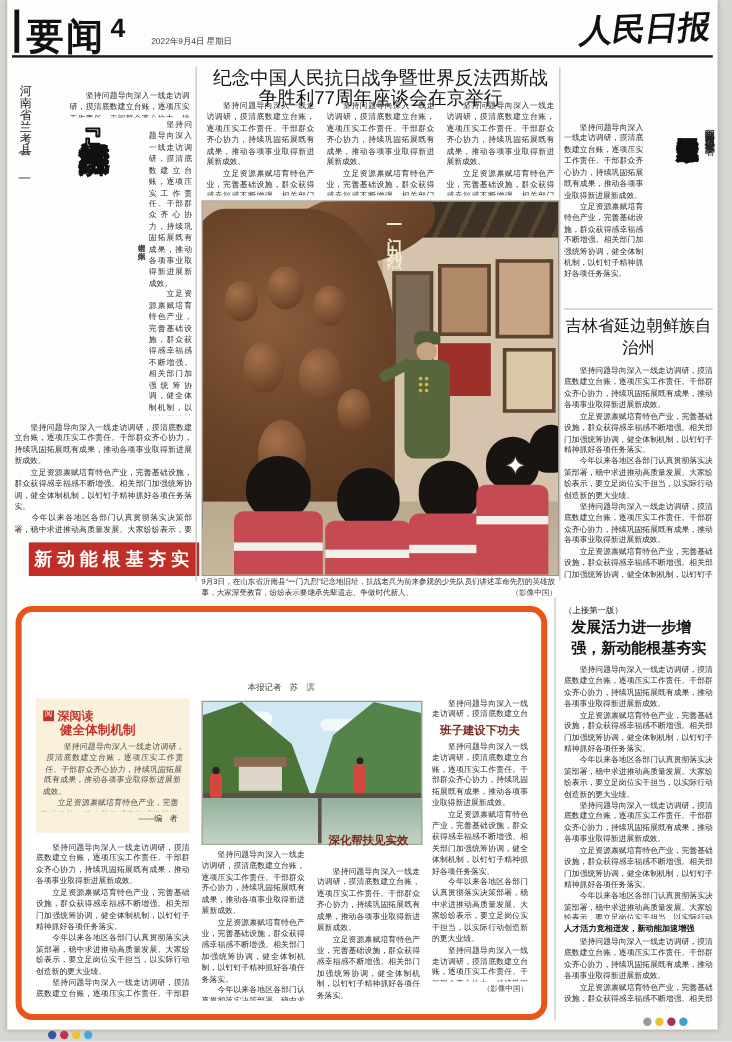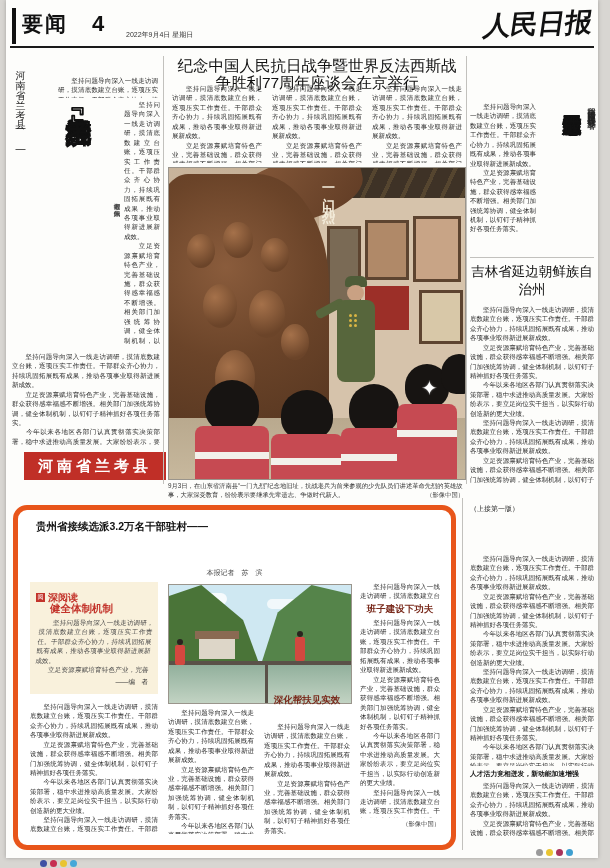--- a/index.html
+++ b/index.html
@@ -4,21 +4,21 @@
 <style>
   html,body{margin:0;padding:0;}
   body{width:610px;height:868px;background:#d8d6d2;font-family:"Liberation Sans",sans-serif;position:relative;overflow:hidden;}
   .stage{position:absolute;left:0;top:0;width:610px;height:868px;}
   .page{position:absolute;left:6px;top:0;width:592px;height:858px;background:#fdfdfb;box-shadow:0 0 4px rgba(0,0,0,.25);}
   .abs{position:absolute;}
   .vert{writing-mode:vertical-rl;text-orientation:upright;}
   .greek{font-size:6.5px;line-height:1.45;color:#2b2b2b;text-align:justify;white-space:pre-wrap;overflow:hidden;word-break:break-all;}
   .rule{background:#1a1a1a;}
   .divider{background:#c2c1bd;}
-  .sec-label{font-size:21px;font-weight:bold;color:#111;letter-spacing:2px;}
+  .sec-label{font-size:31px;font-weight:bold;color:#111;letter-spacing:2px;}
   .page-num{font-size:22px;font-weight:bold;color:#111;}
   .date-line{font-size:7px;color:#333;}
   .masthead{font-family:"DejaVu Serif",serif;font-size:27px;font-weight:bold;color:#111;transform:skewX(-10deg) rotate(-2deg);}
   .headline-center{font-weight:normal;color:#111;text-align:center;}
   .caption{font-size:6.3px;color:#333;line-height:1.5;}
   .credit{float:right;color:#444;}
   .banner-red{background:#c02f27;color:#fff;font-weight:bold;font-size:15px;letter-spacing:4px;display:flex;align-items:center;justify-content:center;}
   .fbox{border:5px solid #e8551a;border-radius:14px;background:#fff;}
   .subhead{font-size:9.5px;font-weight:bold;color:#7a2b1d;text-align:center;}
   .editor-box{background:#f9f1dc;}
@@ -71,21 +71,21 @@
 
   <div class="abs vert" style="left:13px;top:62px;height:232px;font-size:10px;letter-spacing:10px;color:#222;">河南省兰考县——</div>
   <div class="abs greek" style="left:58px;top:76px;width:100px;height:22px;">　　坚持问题导向深入一线走访调研，摸清底数建立台账，逐项压实工作责任。干部群众齐心协力，持续巩固拓展既有成果，推动各项事业取得新进展新成效。</div>
   <div class="abs vert" style="left:52px;top:98px;height:254px;font-size:26px;font-weight:bold;color:#111;line-height:54px;">『泡桐经济』兴兰考</div>
   <div class="abs vert" style="left:112px;top:198px;height:80px;font-size:6.5px;color:#444;">本报记者 朱佩娴</div>
   <div class="abs greek" style="left:124px;top:100px;width:36px;height:246px;">　　坚持问题导向深入一线走访调研，摸清底数建立台账，逐项压实工作责任。干部群众齐心协力，持续巩固拓展既有成果，推动各项事业取得新进展新成效。
 　　立足资源禀赋培育特色产业，完善基础设施，群众获得感幸福感不断增强。相关部门加强统筹协调，健全体制机制，以钉钉子精神抓好各项任务落实。</div>
   <div class="abs greek" style="left:12px;top:352px;width:148px;height:94px;">　　坚持问题导向深入一线走访调研，摸清底数建立台账，逐项压实工作责任。干部群众齐心协力，持续巩固拓展既有成果，推动各项事业取得新进展新成效。
 　　立足资源禀赋培育特色产业，完善基础设施，群众获得感幸福感不断增强。相关部门加强统筹协调，健全体制机制，以钉钉子精神抓好各项任务落实。
 　　今年以来各地区各部门认真贯彻落实决策部署，稳中求进推动高质量发展。大家纷纷表示，要立足岗位实干担当，以实际行动创造新的更大业绩。</div>
-  <div class="abs banner-red" style="left:24px;top:452px;width:142px;height:28px;">河南省兰考县</div>
+  <div class="abs banner-red" style="left:24px;top:452px;width:142px;height:28px;">新动能根基夯实</div>
 
   <div class="abs divider" style="left:163px;top:56px;width:1px;height:428px;"></div>
 
   <div class="abs headline-center" style="left:170px;top:57px;width:294px;font-size:15.5px;line-height:1.1;">纪念中国人民抗日战争暨世界反法西斯战争胜利77周年座谈会在京举行</div>
   <div class="abs greek" style="left:172px;top:84px;width:90px;height:79px;">　　坚持问题导向深入一线走访调研，摸清底数建立台账，逐项压实工作责任。干部群众齐心协力，持续巩固拓展既有成果，推动各项事业取得新进展新成效。
 　　立足资源禀赋培育特色产业，完善基础设施，群众获得感幸福感不断增强。相关部门加强统筹协调，健全体制机制，以钉钉子精神抓好各项任务落实。</div>
   <div class="abs greek" style="left:272px;top:84px;width:90px;height:79px;">　　坚持问题导向深入一线走访调研，摸清底数建立台账，逐项压实工作责任。干部群众齐心协力，持续巩固拓展既有成果，推动各项事业取得新进展新成效。
 　　立足资源禀赋培育特色产业，完善基础设施，群众获得感幸福感不断增强。相关部门加强统筹协调，健全体制机制，以钉钉子精神抓好各项任务落实。</div>
   <div class="abs greek" style="left:372px;top:84px;width:90px;height:79px;">　　坚持问题导向深入一线走访调研，摸清底数建立台账，逐项压实工作责任。干部群众齐心协力，持续巩固拓展既有成果，推动各项事业取得新进展新成效。
 　　立足资源禀赋培育特色产业，完善基础设施，群众获得感幸福感不断增强。相关部门加强统筹协调，健全体制机制，以钉钉子精神抓好各项任务落实。</div>
@@ -150,21 +150,20 @@
   <div class="abs divider" style="left:470px;top:257px;width:124px;height:1px;"></div>
 
   <div class="abs headline-center" style="left:468px;top:263px;width:128px;font-size:13.5px;">吉林省延边朝鲜族自治州</div>
   <div class="abs greek" style="left:470px;top:305px;width:124px;height:178px;">　　坚持问题导向深入一线走访调研，摸清底数建立台账，逐项压实工作责任。干部群众齐心协力，持续巩固拓展既有成果，推动各项事业取得新进展新成效。
 　　立足资源禀赋培育特色产业，完善基础设施，群众获得感幸福感不断增强。相关部门加强统筹协调，健全体制机制，以钉钉子精神抓好各项任务落实。
 　　今年以来各地区各部门认真贯彻落实决策部署，稳中求进推动高质量发展。大家纷纷表示，要立足岗位实干担当，以实际行动创造新的更大业绩。
 　　坚持问题导向深入一线走访调研，摸清底数建立台账，逐项压实工作责任。干部群众齐心协力，持续巩固拓展既有成果，推动各项事业取得新进展新成效。
 　　立足资源禀赋培育特色产业，完善基础设施，群众获得感幸福感不断增强。相关部门加强统筹协调，健全体制机制，以钉钉子精神抓好各项任务落实。</div>
 
   <div class="abs fbox" style="left:13px;top:505px;width:433px;height:335px;">
-    <div class="abs" style="left:18px;top:10px;font-size:10.5px;font-weight:bold;color:#111;">贵州省接续选派3.2万名干部驻村——</div>
     <div class="abs" style="left:0;top:58px;width:433px;text-align:center;font-size:7px;color:#444;">本报记者　苏　滨</div>
 
     <div class="abs editor-box" style="left:12px;top:72px;width:128px;height:112px;padding:0;">
       <div class="abs" style="left:6px;top:6px;">
         <span class="tag-square">阅</span><span class="tag-text">深阅读</span>
       </div>
       <div class="abs tag-title" style="left:20px;top:20px;">健全体制机制</div>
       <div class="abs greek note" style="left:7px;top:36px;width:114px;height:58px;">　　坚持问题导向深入一线走访调研，摸清底数建立台账，逐项压实工作责任。干部群众齐心协力，持续巩固拓展既有成果，推动各项事业取得新进展新成效。
 　　立足资源禀赋培育特色产业，完善基础设施，群众获得感幸福感不断增强。相关部门加强统筹协调，健全体制机制，以钉钉子精神抓好各项任务落实。</div>
       <div class="abs" style="left:0;top:96px;width:118px;text-align:right;font-size:6.5px;color:#333;">——编　者</div>
@@ -205,20 +204,21 @@
 　　立足资源禀赋培育特色产业，完善基础设施，群众获得感幸福感不断增强。相关部门加强统筹协调，健全体制机制，以钉钉子精神抓好各项任务落实。
 　　今年以来各地区各部门认真贯彻落实决策部署，稳中求进推动高质量发展。大家纷纷表示，要立足岗位实干担当，以实际行动创造新的更大业绩。
 　　坚持问题导向深入一线走访调研，摸清底数建立台账，逐项压实工作责任。干部群众齐心协力，持续巩固拓展既有成果，推动各项事业取得新进展新成效。
 　　立足资源禀赋培育特色产业，完善基础设施，群众获得感幸福感不断增强。相关部门加强统筹协调，健全体制机制，以钉钉子精神抓好各项任务落实。</div>
     <div class="abs" style="left:322px;top:310px;width:100px;text-align:right;font-size:6.3px;color:#444;">（影像中国）</div>
   </div>
 
   <div class="abs divider" style="left:462px;top:498px;width:1px;height:352px;"></div>
 
   <div class="abs" style="left:470px;top:504px;font-size:7px;color:#222;">（上接第一版）</div>
+  <div class="abs" style="left:476px;top:515px;width:118px;font-size:12.5px;font-weight:bold;color:#111;line-height:1.35;">发展活力进一步增强，新动能根基夯实</div>
   <div class="abs greek" style="left:470px;top:554px;width:124px;height:212px;">　　坚持问题导向深入一线走访调研，摸清底数建立台账，逐项压实工作责任。干部群众齐心协力，持续巩固拓展既有成果，推动各项事业取得新进展新成效。
 　　立足资源禀赋培育特色产业，完善基础设施，群众获得感幸福感不断增强。相关部门加强统筹协调，健全体制机制，以钉钉子精神抓好各项任务落实。
 　　今年以来各地区各部门认真贯彻落实决策部署，稳中求进推动高质量发展。大家纷纷表示，要立足岗位实干担当，以实际行动创造新的更大业绩。
 　　坚持问题导向深入一线走访调研，摸清底数建立台账，逐项压实工作责任。干部群众齐心协力，持续巩固拓展既有成果，推动各项事业取得新进展新成效。
 　　立足资源禀赋培育特色产业，完善基础设施，群众获得感幸福感不断增强。相关部门加强统筹协调，健全体制机制，以钉钉子精神抓好各项任务落实。
 　　今年以来各地区各部门认真贯彻落实决策部署，稳中求进推动高质量发展。大家纷纷表示，要立足岗位实干担当，以实际行动创造新的更大业绩。</div>
   <div class="abs" style="left:470px;top:769px;width:124px;font-size:6.8px;font-weight:bold;color:#111;">人才活力竞相迸发，新动能加速增强</div>
   <div class="abs greek" style="left:470px;top:781px;width:124px;height:58px;">　　坚持问题导向深入一线走访调研，摸清底数建立台账，逐项压实工作责任。干部群众齐心协力，持续巩固拓展既有成果，推动各项事业取得新进展新成效。
 　　立足资源禀赋培育特色产业，完善基础设施，群众获得感幸福感不断增强。相关部门加强统筹协调，健全体制机制，以钉钉子精神抓好各项任务落实。</div>
 

